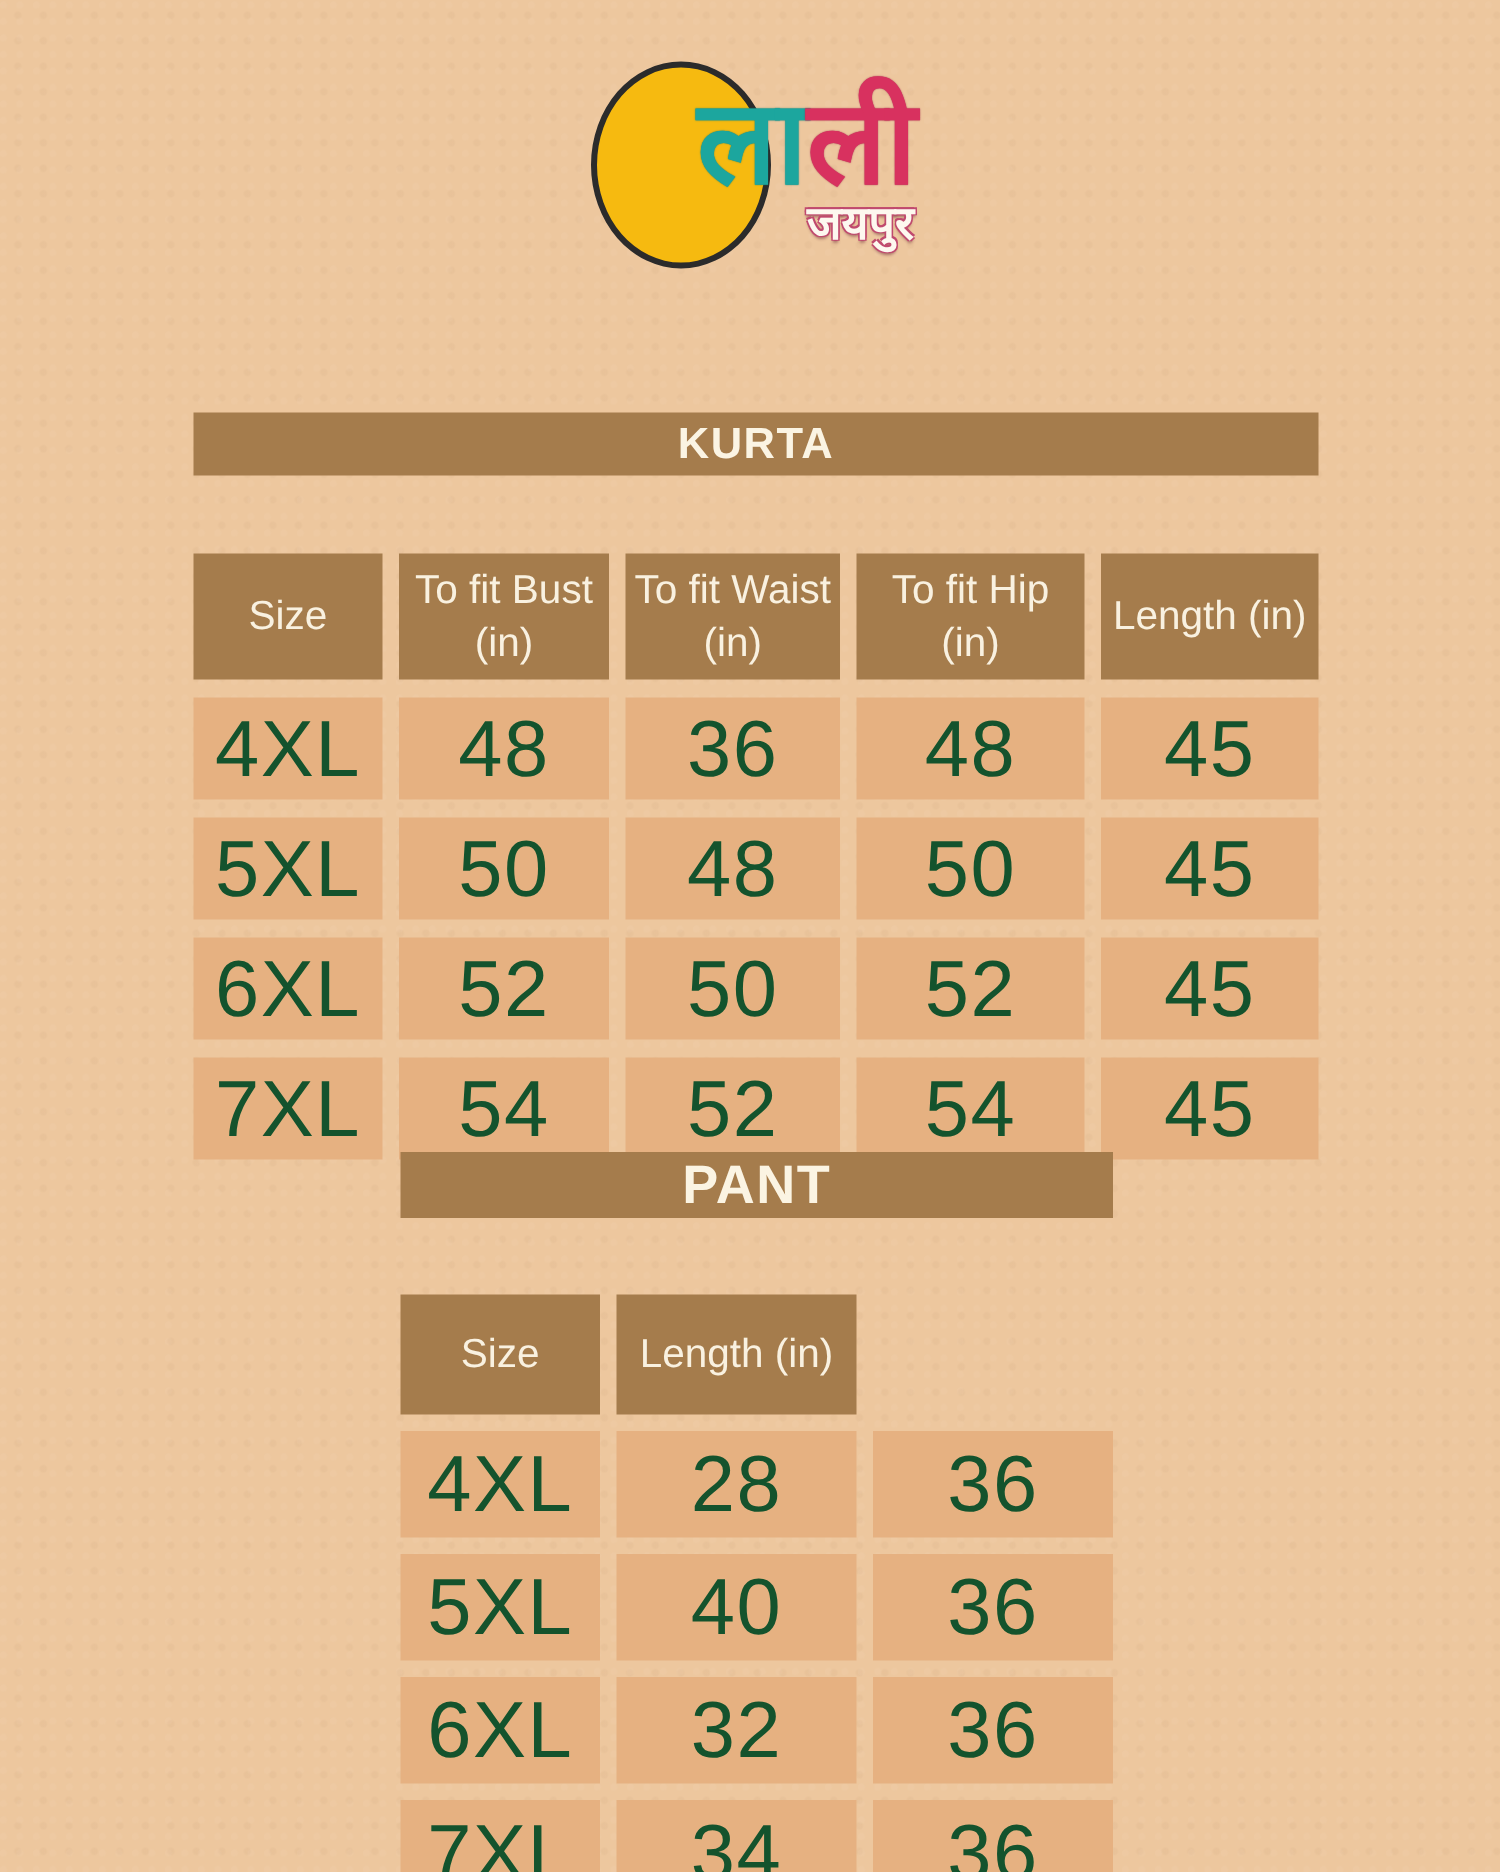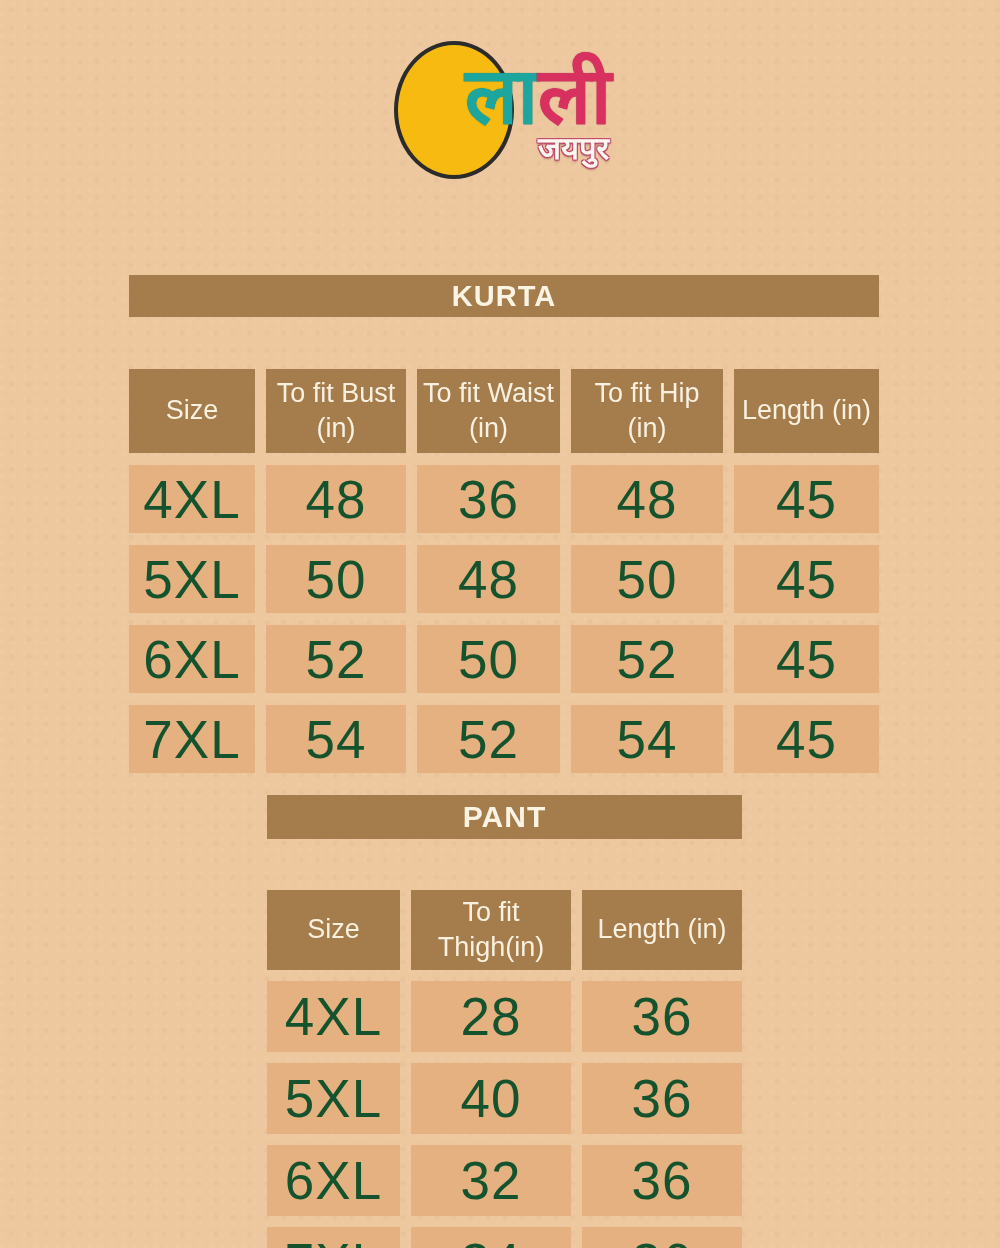--- a/index.html
+++ b/index.html
@@ -44,21 +44,21 @@
   
   .tbl { position:absolute; display:flex; flex-direction:column; }
   .tbl-kurta { left:129px; top:275px; width:750px; }
   .tbl-pant  { left:267px; top:768px; width:475px; }
 
   .bar {
     background:#a57c4c; color:#fbf4e3; font-weight:bold;
     display:flex; align-items:center; justify-content:center; letter-spacing:1px;
   }
   .tbl-kurta .bar { height:42px; font-size:29px; margin-bottom:6px; }
-  .tbl-pant  .bar { height:44px; font-size:30px; margin-bottom:5px;margin-top:27px; }
+  .tbl-pant  .bar { height:44px; font-size:36px; margin-bottom:5px; }
 
   .grid { display:grid;margin-top:46px; }
   .tbl-kurta .grid { grid-template-columns:126px 140px 143px 152px 145px; column-gap:11px; }
   .tbl-pant  .grid { grid-template-columns:133px 160px 160px; column-gap:11px; }
   .tbl-kurta .grid + .grid { margin-top:12px; }
   .tbl-pant  .grid + .grid { margin-top:11px; }
 
   .hcell {
     background:#a57c4c; color:#f9f1e0;
     display:flex; align-items:center; justify-content:center;
@@ -123,21 +123,20 @@
       <div class="dcell">52</div>
       <div class="dcell">54</div>
       <div class="dcell">45</div>
     </div>
   </div>
 
   <div class="tbl tbl-pant">
     <div class="bar">PANT</div>
     <div class="grid">
       <div class="hcell">Size</div>
-      <div class="hcell">To fit Thigh(in)</div>
       <div class="hcell">Length (in)</div>
     </div>
     <div class="grid">
       <div class="dcell">4XL</div>
       <div class="dcell">28</div>
       <div class="dcell">36</div>
     </div>
     <div class="grid">
       <div class="dcell">5XL</div>
       <div class="dcell">40</div>

